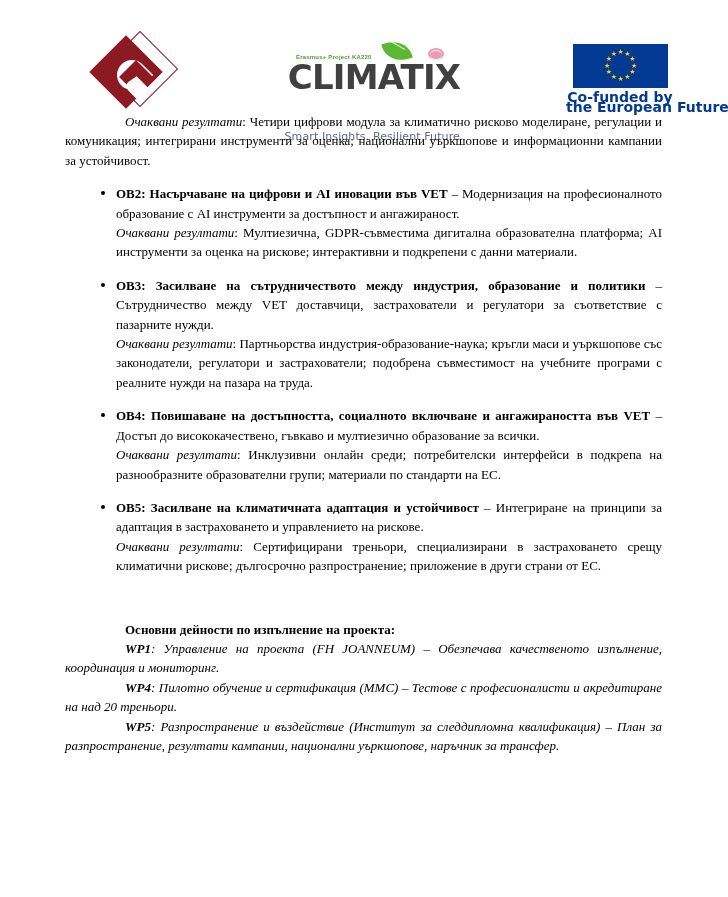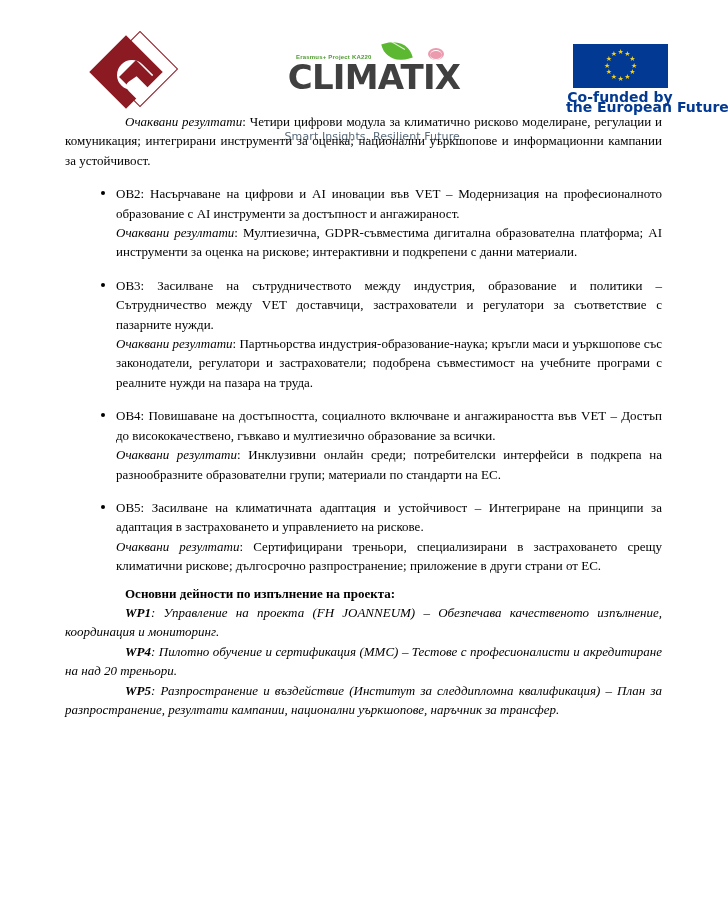--- a/index.html
+++ b/index.html
@@ -239,28 +239,28 @@
   .bullet-item .bullet-dot {
     position: absolute;
     left: 36px;
     top: 7px;
     width: 4px;
     height: 4px;
     border-radius: 50%;
     background: #000000;
   }
   .ob-title {
-    font-weight: normal;
+    font-weight: bold;
   }
   .res-label {
     font-style: italic;
   }
 
   .wp-section {
-    margin-top: 8px;
+    margin-top: 44px;
   }
   .wp-heading {
     font-weight: bold;
     text-indent: 60px;
     text-align: left;
   }
   .wp-item {
     text-indent: 60px;
     margin-top: 0;
     font-style: italic;

